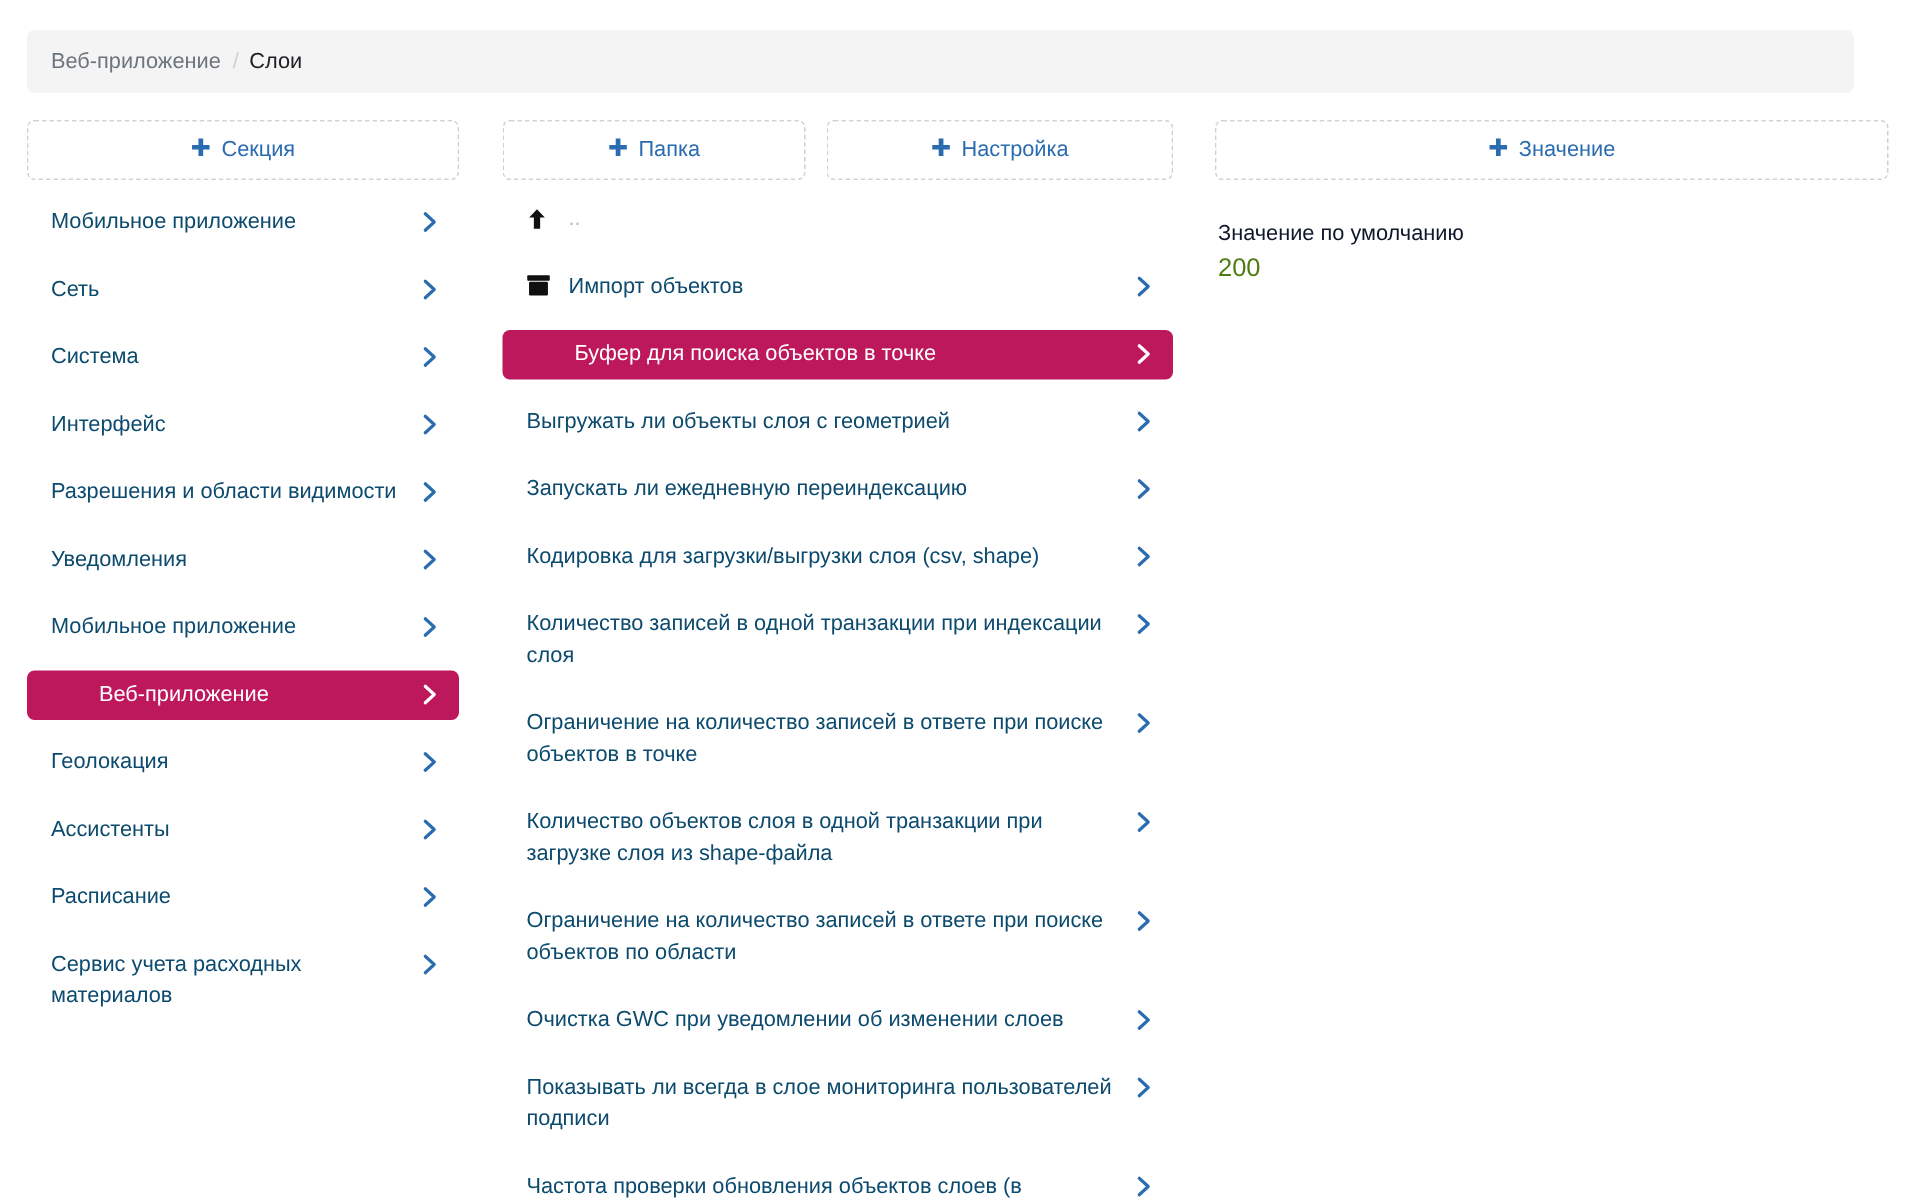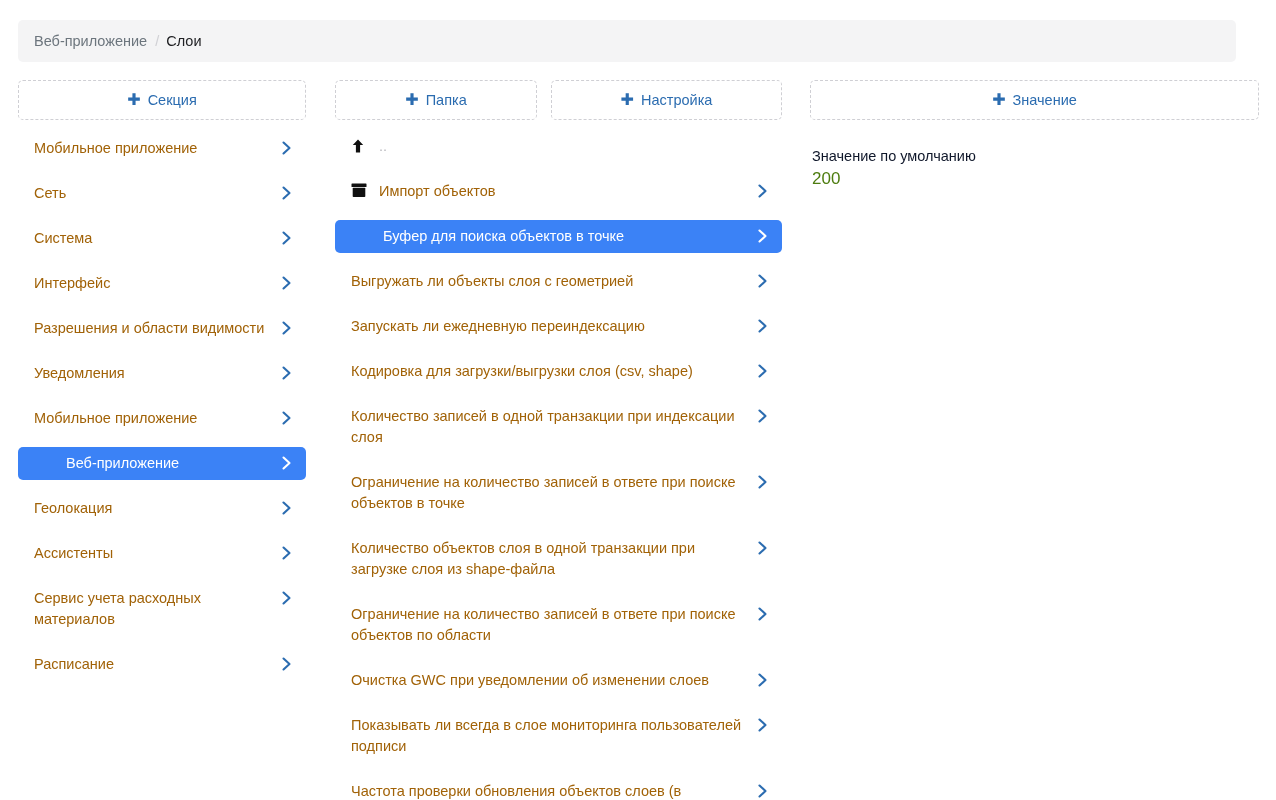--- a/index.html
+++ b/index.html
@@ -112,37 +112,37 @@
     display: flex;
     align-items: flex-start;
     min-height: 30px;
     padding: 6px 34px 6px 16px;
     border-radius: 5px;
     box-sizing: border-box;
     cursor: pointer;
     margin-bottom: 12px;
   }
   .row .label {
-    color: #a16207;
+    color: #0c4a6e;
     font-size: 14.5px;
     line-height: 21px;
     flex: 1 1 auto;
   }
   .row .chev {
     position: absolute;
     right: 12px;
     top: 8px;
     width: 14px;
     height: 16px;
     color: #2b6cb0;
     display: block;
   }
   .row .chev svg { display:block; }
   .row.selected {
-    background: #3b82f6;
+    background: #be185d;
     padding-left: 48px;
   }
   .row.selected .label { color: #ffffff; }
   .row.selected .chev  { color: #ffffff; }
 
   .row .row-icon {
     width: 20px;
     margin-right: 8px;
     flex: 0 0 20px;
     display: flex;
@@ -269,29 +269,29 @@
           </div>
           <div class="row">
             <span class="label">Ассистенты</span>
             <span class="chev">
               <svg width="14" height="16" viewBox="0 0 14 16" fill="none" xmlns="http://www.w3.org/2000/svg">
                 <path d="M3.5 2.5 L9.5 8 L3.5 13.5" stroke="currentColor" stroke-width="2.1" stroke-linecap="round" stroke-linejoin="round" fill="none"></path>
               </svg>
             </span>
           </div>
           <div class="row">
+            <span class="label">Расписание</span>
+            <span class="chev">
+              <svg width="14" height="16" viewBox="0 0 14 16" fill="none" xmlns="http://www.w3.org/2000/svg">
+                <path d="M3.5 2.5 L9.5 8 L3.5 13.5" stroke="currentColor" stroke-width="2.1" stroke-linecap="round" stroke-linejoin="round" fill="none"></path>
+              </svg>
+            </span>
+          </div>
+          <div class="row">
             <span class="label">Сервис учета расходных материалов</span>
-            <span class="chev">
-              <svg width="14" height="16" viewBox="0 0 14 16" fill="none" xmlns="http://www.w3.org/2000/svg">
-                <path d="M3.5 2.5 L9.5 8 L3.5 13.5" stroke="currentColor" stroke-width="2.1" stroke-linecap="round" stroke-linejoin="round" fill="none"></path>
-              </svg>
-            </span>
-          </div>
-          <div class="row">
-            <span class="label">Расписание</span>
             <span class="chev">
               <svg width="14" height="16" viewBox="0 0 14 16" fill="none" xmlns="http://www.w3.org/2000/svg">
                 <path d="M3.5 2.5 L9.5 8 L3.5 13.5" stroke="currentColor" stroke-width="2.1" stroke-linecap="round" stroke-linejoin="round" fill="none"></path>
               </svg>
             </span>
           </div>
         </div>
     </div>
 
     <div class="col col-folders">

